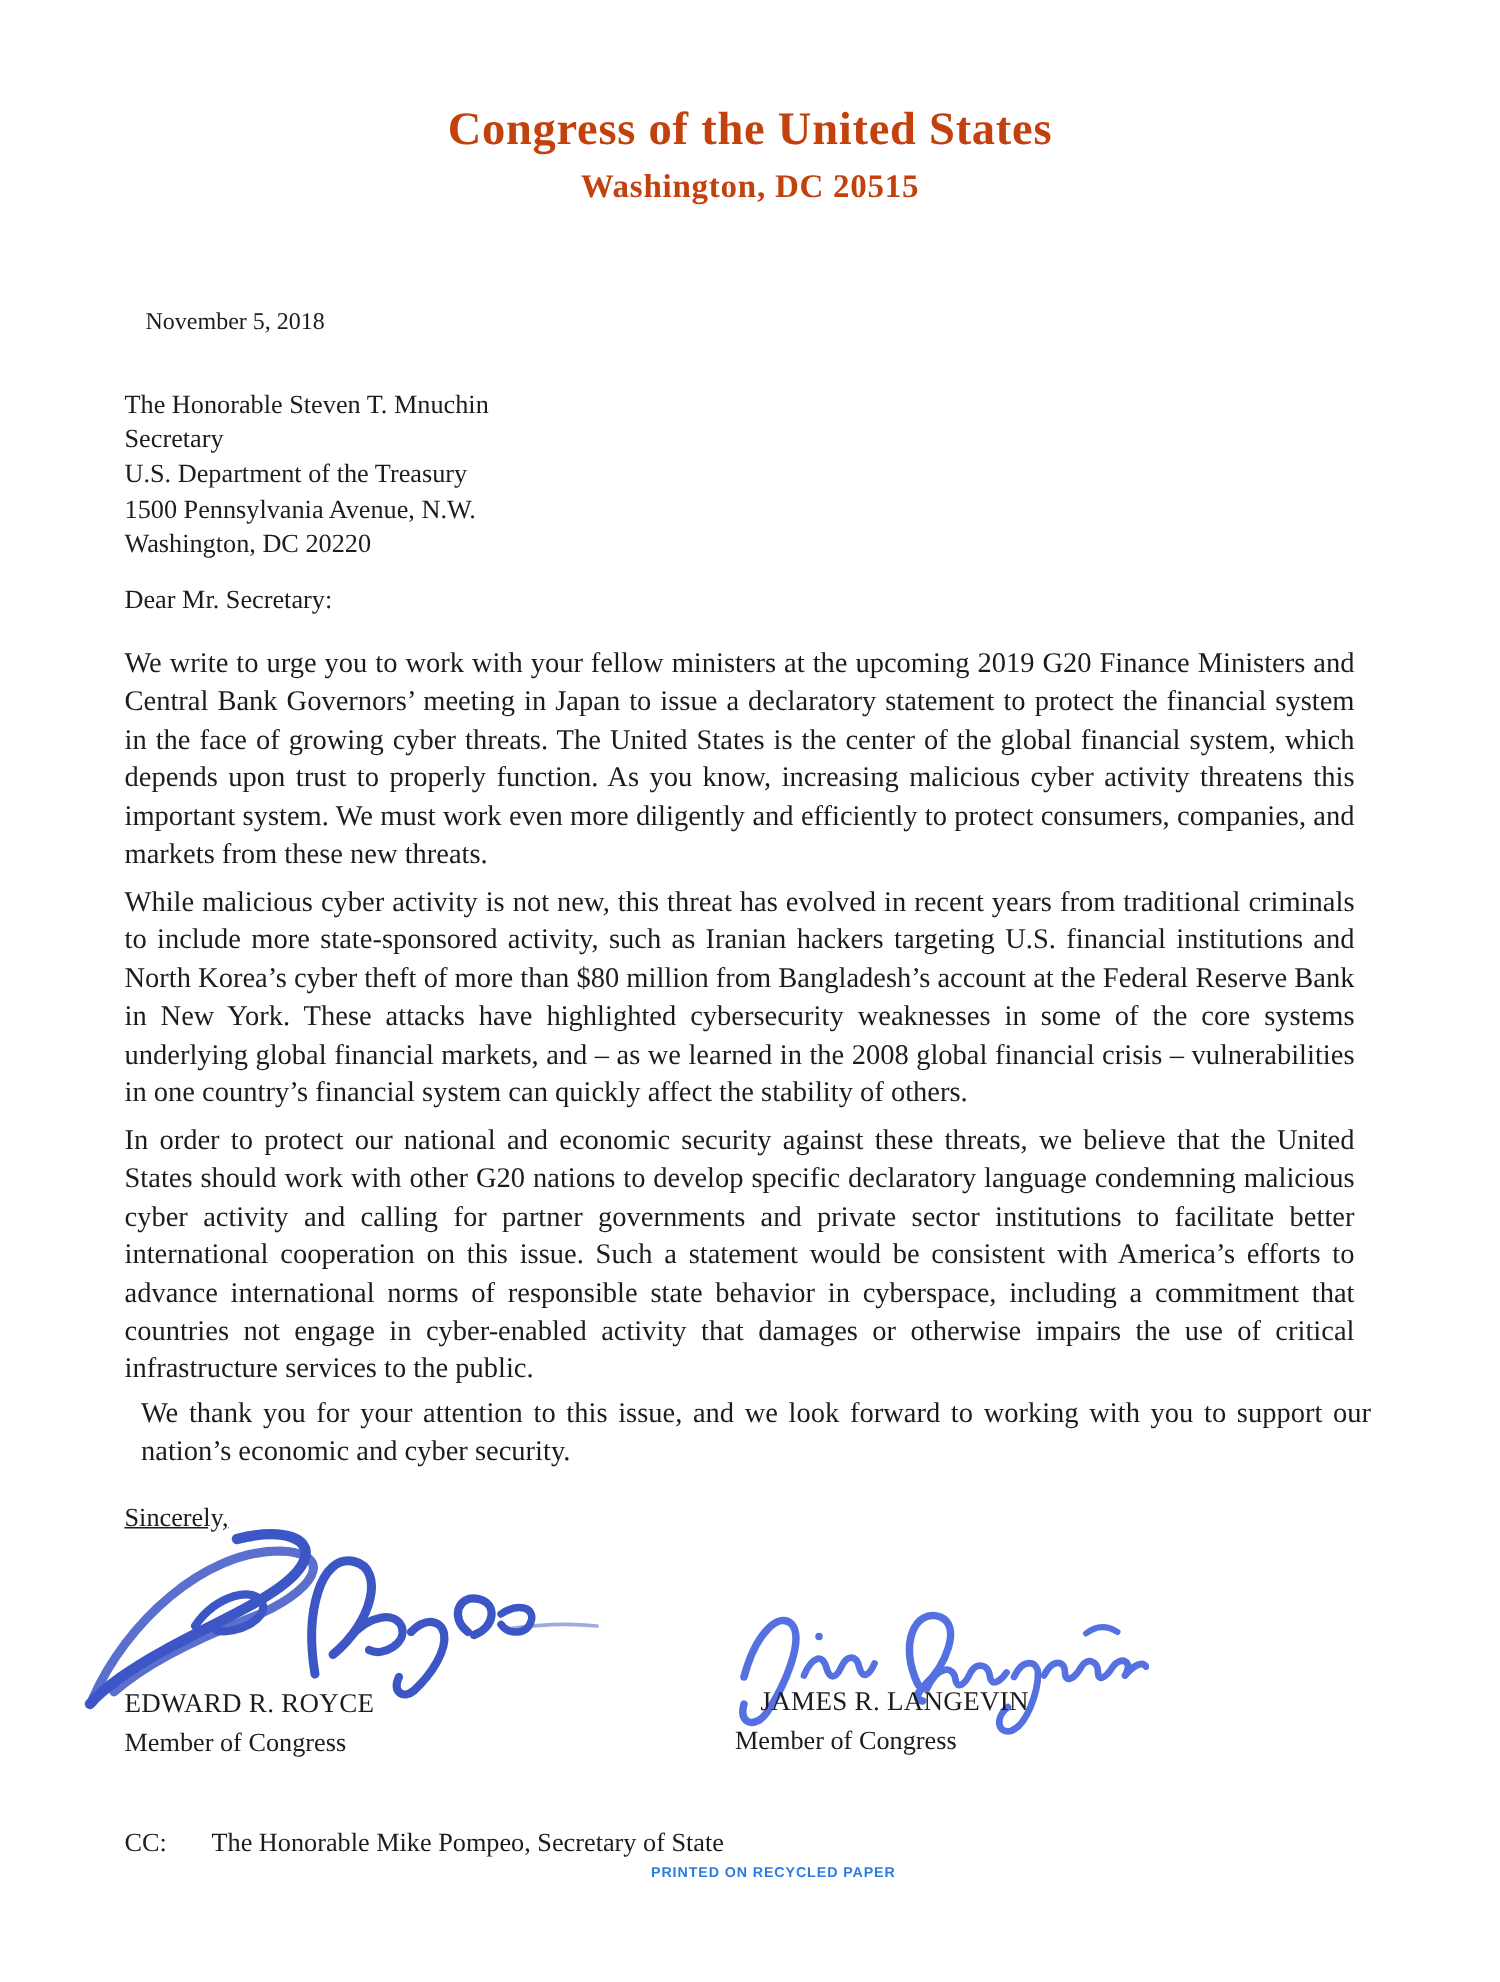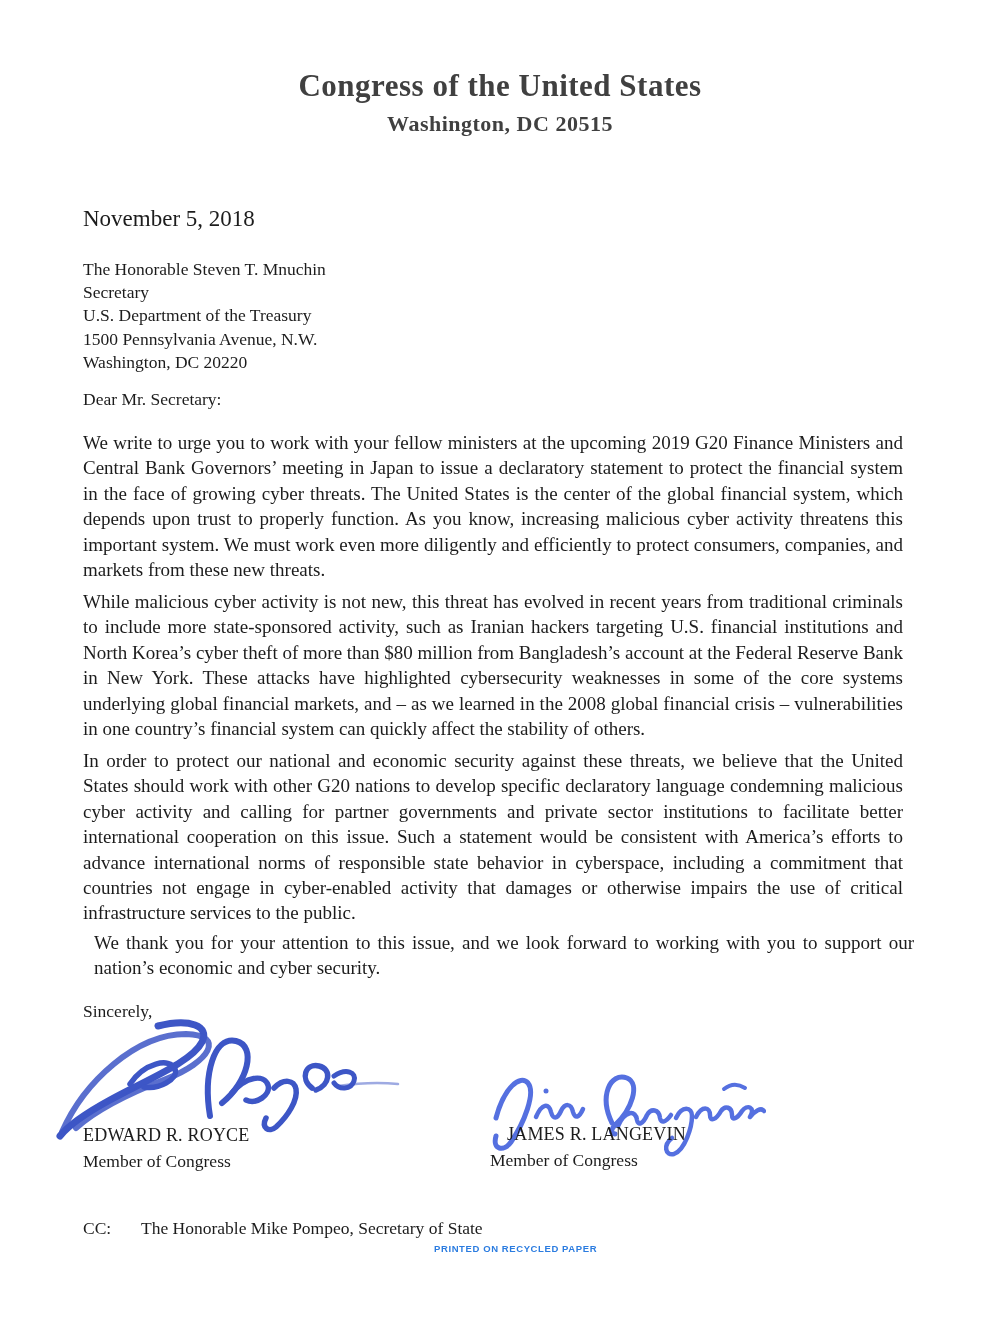--- a/index.html
+++ b/index.html
@@ -12,53 +12,53 @@
     color: #1c1c1c;
     overflow: hidden;
   }
 
   
   .letterhead {
     position: absolute;
     top: 68px; left: 0;
     width: 100%;
     text-align: center;
-    color: #404040;
+    color: #c2410c;
   }
   .lh-title {
     font-size: 31px;
     font-weight: bold;
     letter-spacing: 0.5px;
   }
   .lh-sub {
     font-size: 22px;
     font-weight: bold;
     margin-top: 7px;
     letter-spacing: 0.5px;
   }
 
   
-  .date       { position: absolute; left: 83px; top: 206px; font-size: 23px; }
+  .date       { position: absolute; left: 97px; top: 206px; font-size: 16px; }
   .recipient  { position: absolute; left: 83px; top: 258px; font-size: 17.5px; line-height: 23.2px; }
   .salutation { position: absolute; left: 83px; top: 389px; font-size: 17.5px; }
 
   .para {
     position: absolute;
     left: 83px;
     width: 820px;
     font-size: 19px;
     line-height: 25.4px;
     text-align: justify;
   }
   .para-1 { top: 430px; }
   .para-2 { top: 589px; }
   .para-3 { top: 748px; }
   .para-4 { top: 930px; margin-left: 11px; }
 
-  .closing { position: absolute; left: 83px; top: 1001px; font-size: 17.5px; }
+  .closing { position: absolute; left: 83px; top: 1001px; font-size: 17.5px; text-decoration: underline; }
 
   
   .sig-svg { position: absolute; pointer-events: none; }
   .sig-royce-svg    { left: 50px;  top: 1012px; }
   .sig-langevin-svg { left: 466px; top: 1060px; }
 
   .sig-name  { position: absolute; font-size: 18px; letter-spacing: 0.2px; }
   .sig-title { position: absolute; font-size: 17.5px; }
   .name-royce     { left: 83px;  top: 1125px; }
   .title-royce    { left: 83px;  top: 1151px; }

